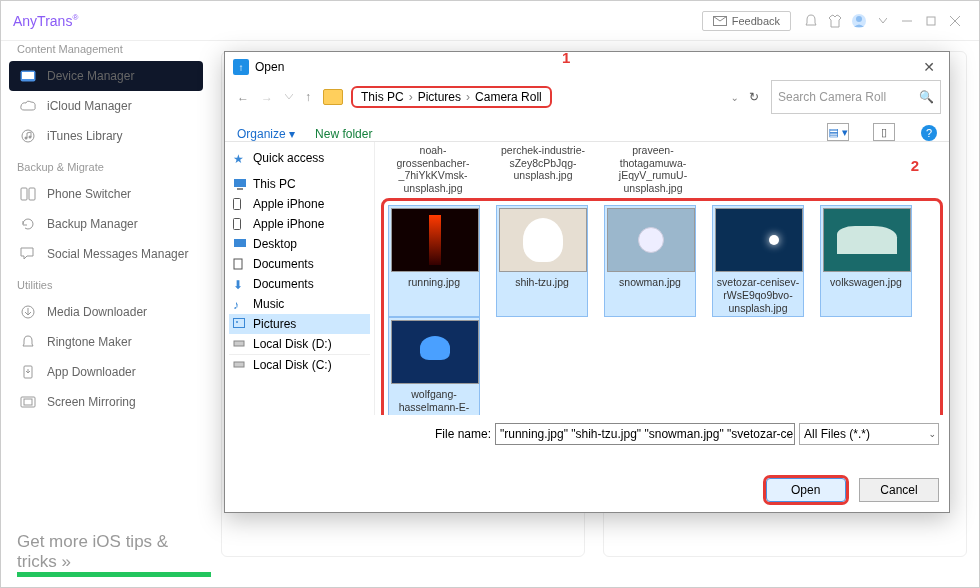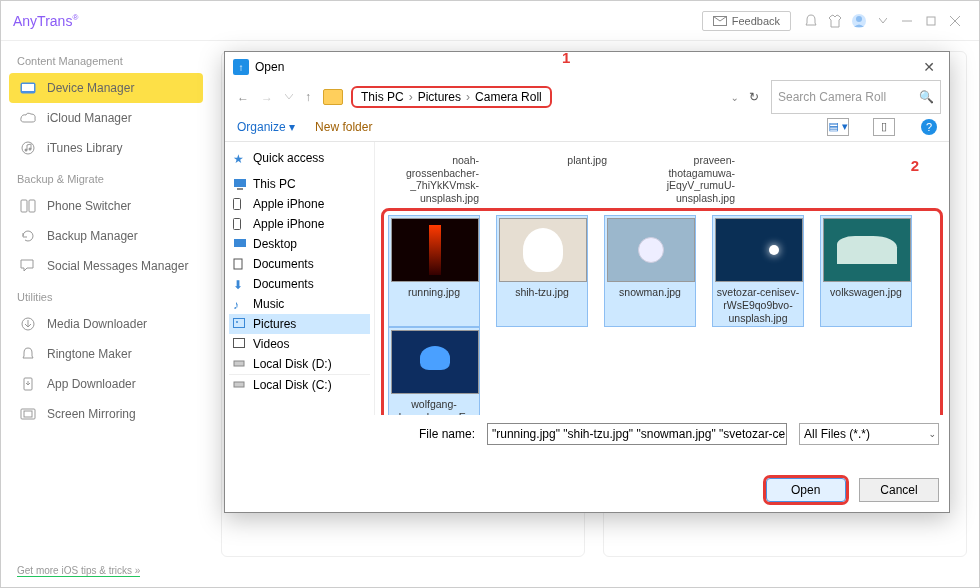--- a/index.html
+++ b/index.html
@@ -7,26 +7,26 @@
 
 
 .titlebar { height: 40px; display: flex; align-items: center; padding: 0 12px; border-bottom: 1px solid #eee; }
 .app-title { font-size: 14px; color: #8b5cf6; }
 .app-title sup { font-size: 8px; }
 .titlebar-spacer { flex: 1; }
 .feedback-btn { display: flex; align-items: center; gap: 5px; border: 1px solid #ccc; padding: 3px 10px; font-size: 11px; color: #666; border-radius: 2px; margin-right: 8px; }
 .title-ico { width: 18px; height: 18px; display: inline-flex; align-items: center; justify-content: center; color: #aaa; margin: 0 3px; font-size: 14px; }
 
 
-.sidebar { position: absolute; left: 0; top: 36px; bottom: 0; width: 210px; padding: 8px 8px; font-size: 12px; color: #777; }
+.sidebar { position: absolute; left: 0; top: 24px; bottom: 0; width: 210px; padding: 8px 8px; font-size: 12px; color: #777; }
 .sidebar-heading { font-size: 11px; color: #999; padding: 10px 8px 6px; }
 .sidebar-item { display: flex; align-items: center; gap: 10px; padding: 8px 10px; border-radius: 4px; color: #666; }
-.sidebar-item.active { background: #fde047; }
+.sidebar-item.active { background: #0f172a; }
 .sidebar-ico { width: 18px; height: 14px; display: inline-flex; align-items: center; justify-content: center; }
-.tips-link { position: absolute; bottom: 10px; left: 16px; font-size: 10px; color: #999; border-bottom: 1px solid #22c55e; }
+.tips-link { position: absolute; bottom: 10px; left: 16px; font-size: 17px; color: #999; border-bottom: 5px solid #22c55e; }
 
 
 .main-bg { position: absolute; left: 220px; top: 50px; right: 12px; bottom: 30px; display: flex; gap: 18px; }
 .bg-col { flex: 1; background: #fff; border: 1px solid #eee; border-radius: 6px; }
 
 
 .dialog { position: absolute; left: 223px; top: 50px; width: 726px; height: 462px; background: #fff; border: 1px solid #888; box-shadow: 0 6px 24px rgba(0,0,0,.25); display: flex; flex-direction: column; }
 .dlg-title { height: 30px; display: flex; align-items: center; padding: 0 8px; font-size: 12px; }
 .dlg-title-ico { width:16px; height:16px; background:#1e8fe6; color:#fff; border-radius:2px; display:inline-flex; align-items:center; justify-content:center; font-size:10px; margin-right:6px;}
 .dlg-title .close { margin-left:auto; font-size:14px; color:#555; padding:0 6px; cursor:pointer; }
@@ -40,57 +40,57 @@
 .nav-arrow.disabled { color:#ccc; }
 .addr-folder-ico { width:20px; height:16px; background:#ffcf5c; border:1px solid #d9a52c; border-radius:2px; margin:0 4px; }
 .breadcrumbs { display:flex; align-items:center; border:2px solid #e53935; border-radius:6px; padding:2px 8px; gap:2px; }
 .breadcrumbs span.sep { color:#888; padding:0 3px; }
 .addr-spacer { flex:1; }
 .addr-drop { color:#888; font-size:10px; margin-right:6px;}
 .refresh { color:#555; margin-right:8px;}
 .searchbox { border:1px solid #ccc; width:170px; height:14px; font-size:12px; padding:16px 6px; color:#888; display:flex; align-items:center; }
 .searchbox .mag { margin-left:auto; color:#888; }
 
-.toolbar { height:30px; display:flex; align-items:center; gap:20px; padding:0 12px; font-size:12px; border-bottom:1px solid #e5e5e5; }
+.toolbar { height:30px; display:flex; align-items:flex-end; gap:20px; padding:0 12px; font-size:12px; border-bottom:1px solid #e5e5e5; }
 .toolbar .org { color:#1a6dcc; }
-.toolbar .nf { color:#a16207; }
+.toolbar .nf { color:#15803d; }
 .toolbar-spacer{flex:1;}
 .tb-ico { width:22px; height:18px; border:1px solid #aaa; display:inline-flex; align-items:center; justify-content:center; font-size:11px; color:#555; margin-left:4px;}
 .tb-ico.blue{color:#1a6dcc;}
 .help-ico { width:16px;height:16px;border-radius:50%;background:#1e8fe6;color:#fff;display:inline-flex;align-items:center;justify-content:center;font-size:11px;margin-left:6px;}
 
 .dlg-body { flex:1; display:flex; overflow:hidden; }
 .tree { width:150px; border-right:1px solid #eee; padding:6px 4px; font-size:12px; overflow:hidden;}
 .tree-item { display:flex; align-items:center; gap:6px; padding:3px 4px; white-space:nowrap; }
 .tree-item.sel { background:#cde8ff; }
 .tree-item.cut { border-bottom:1px solid #eee; overflow:hidden; }
 .tree-ico { width:14px; height:12px; display:inline-block; }
 
 .files { flex:1; padding:2px 6px 6px; position:relative; }
-.top-labels { display:flex; gap:36px; font-size:10.5px; color:#444; text-align:right; padding:0 6px 4px;margin-top:10px; }
+.top-labels { display:flex; gap:18px; font-size:10.5px; color:#444; text-align:center; padding:0 6px 4px; }
 .top-labels div { width:92px; word-break:break-word; line-height:1.2;}
 .file-grid { display:flex; flex-wrap:wrap; gap:0 16px; padding:4px; border:3px solid #e53935; border-radius:8px; min-height:240px; align-content:flex-start; max-height: 242px; overflow: hidden;}
 .file-item { width:92px; text-align:center; font-size:10.5px; color:#333; background:#cde8ff; padding:2px; border:1px solid #8dbef2; }
 .thumb { width:88px; height:64px; background:#000; margin:0 auto 4px; display:flex; align-items:center; justify-content:center; overflow:hidden; border:1px solid #999;}
 .thumb.n0 { background:#100; }
 .thumb.n1 { background:#e6ded2; }
 .thumb.n2 { background:#9bb7cc; }
 .thumb.n3 { background:#0a2f55; }
 .thumb.n4 { background:#1a6a6a; }
 .thumb.n5 { background:#0d2d60; }
 .shape-dog{width:40px;height:44px;background:#fff;border-radius:50% 50% 40% 40%;}
 .shape-car{width:60px;height:28px;background:#cfe7e0;border-radius:30% 40% 0 0;}
 .shape-snow{width:26px;height:26px;border-radius:50%;background:#eef;border:1px solid #ccd;}
 .shape-run{width:12px;height:50px;background:linear-gradient(#ff3a00,#300);}
 .shape-sun{width:10px;height:10px;border-radius:50%;background:#fff;box-shadow:0 0 8px #fff;margin-left:30px;}
 .shape-jelly{width:30px;height:24px;border-radius:50% 50% 30% 30%;background:#4aa0ff;margin-top:-8px;}
 .flabel { word-break:break-word; line-height:1.2; }
 
 .dlg-footer { padding:8px 10px 10px; font-size:12px; text-align:right; position:relative;}
-.fn-row { display:flex; align-items:center; gap:12px; margin-bottom:10px;}
+.fn-row { display:flex; align-items:center; gap:4px; margin-bottom:10px;}
 .fn-label { margin-left:auto; }
 .fn-input { flex: 0 0 300px; height:22px; border:1px solid #888; font-size:12px; padding:0 14px 0 4px; position:relative; display:flex; align-items:center; overflow:hidden; white-space:nowrap;}
 .fn-drop { position:absolute; right:2px; font-size:9px; color:#555;}
 .filter-sel { width:140px; height:22px; border:1px solid #aaa; font-size:12px; padding:0 4px; display:flex; align-items:center; position:relative;}
 .btns { text-align:right;margin-top:33px; }
 .btn { display:inline-flex; align-items:center; justify-content:center; width:80px; height:24px; border:1px solid #aaa; background:#efefef; font-size:12px; margin-left:10px;}
 .btn.primary { border:1px solid #4a90e2; background:#e3f1ff; outline:3px solid #e53935; border-radius:4px; }
 
 svg{display:block}
 </style>
@@ -356,28 +356,20 @@
         </div>
       <div class="tree-item sel">
           <span class="tree-ico">
             <svg width="12" height="10">
               <rect x=".5" y=".5" width="11" height="9" fill="none" stroke="#3a88d6"></rect>
               <circle cx="4" cy="4" r="1" fill="#3a88d6"></circle>
             </svg>
           </span>
           <span>Pictures</span>
         </div>
-      <div class="tree-item">
-          <span class="tree-ico">
-            <svg width="12" height="10">
-              <rect x=".5" y=".5" width="11" height="9" fill="none" stroke="#555"></rect>
-            </svg>
-          </span>
-          <span>Videos</span>
-        </div>
       <div class="tree-item cut">
           <span class="tree-ico">
             <svg width="12" height="10">
               <rect x="1" y="3" width="10" height="5" fill="#ccc" stroke="#888"></rect>
             </svg>
           </span>
           <span>Local Disk (D:)</span>
         </div>
       <div class="tree-item">
           <span class="tree-ico">
@@ -385,21 +377,21 @@
               <rect x="1" y="3" width="10" height="5" fill="#ccc" stroke="#888"></rect>
             </svg>
           </span>
           <span>Local Disk (C:)</span>
         </div>
     </div>
 
     <div class="files">
       <div class="top-labels">
         <div>noah-grossenbacher-_7hiYkKVmsk-unsplash.jpg</div>
-        <div>plant.jpg</div>
+        <div>perchek-industrie-sZey8cPbJqg-unsplash.jpg</div>
         <div>praveen-thotagamuwa-jEqyV_rumuU-unsplash.jpg</div>
       </div>
       <div class="file-grid">
         <div class="file-item">
             <div class="thumb n0">
               <div class="shape-run"></div>
             </div>
             <div class="flabel">running.jpg</div>
           </div>
         <div class="file-item">

